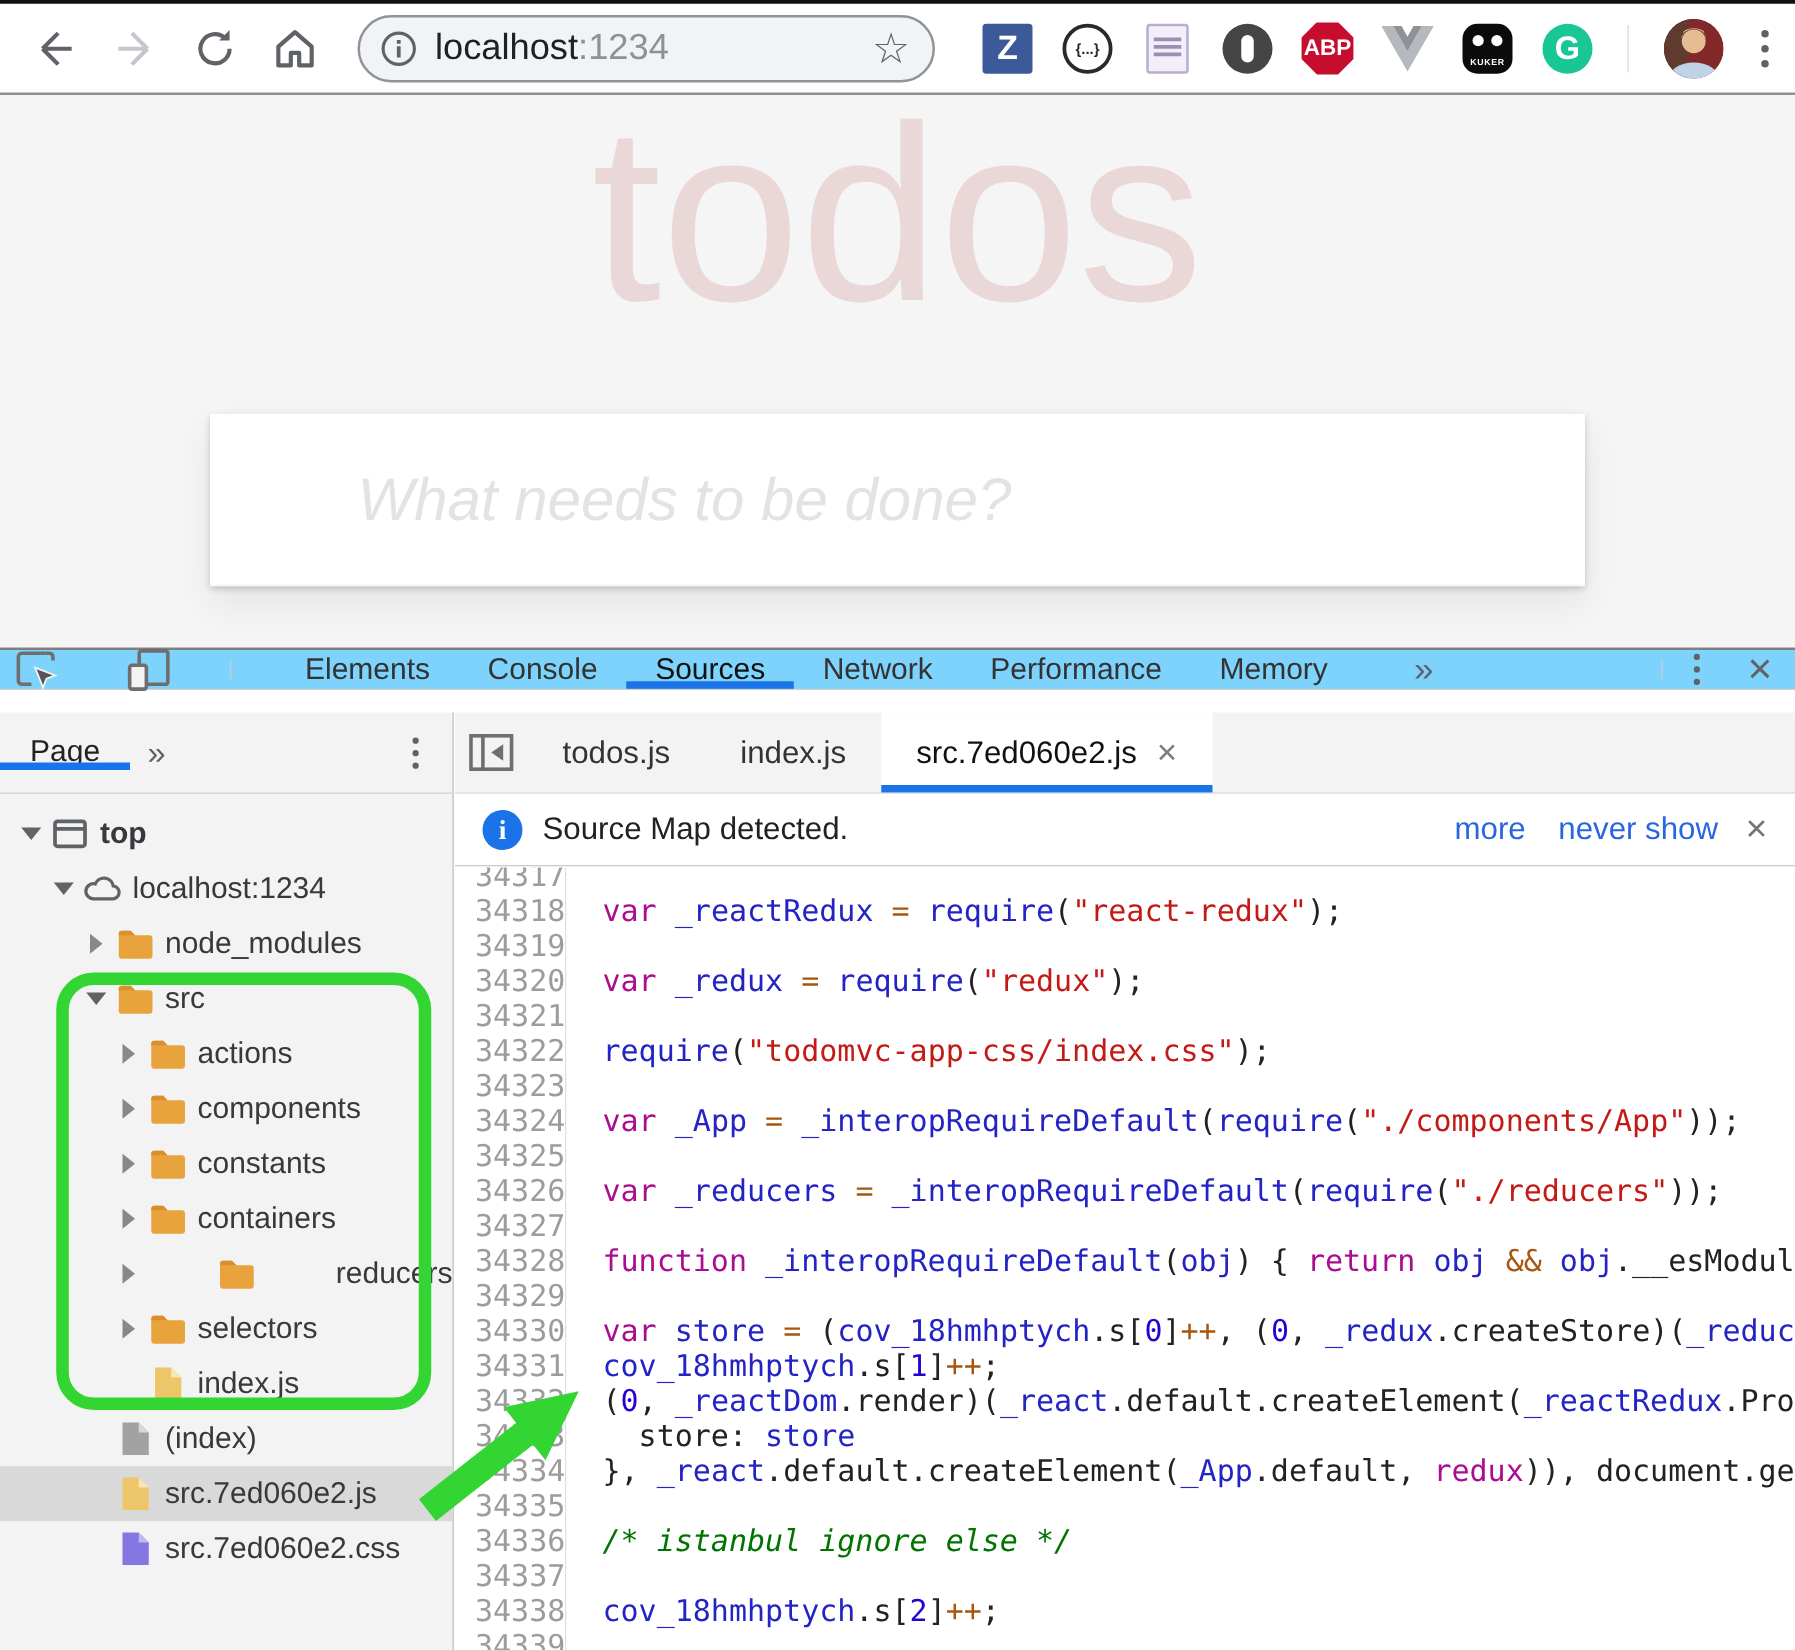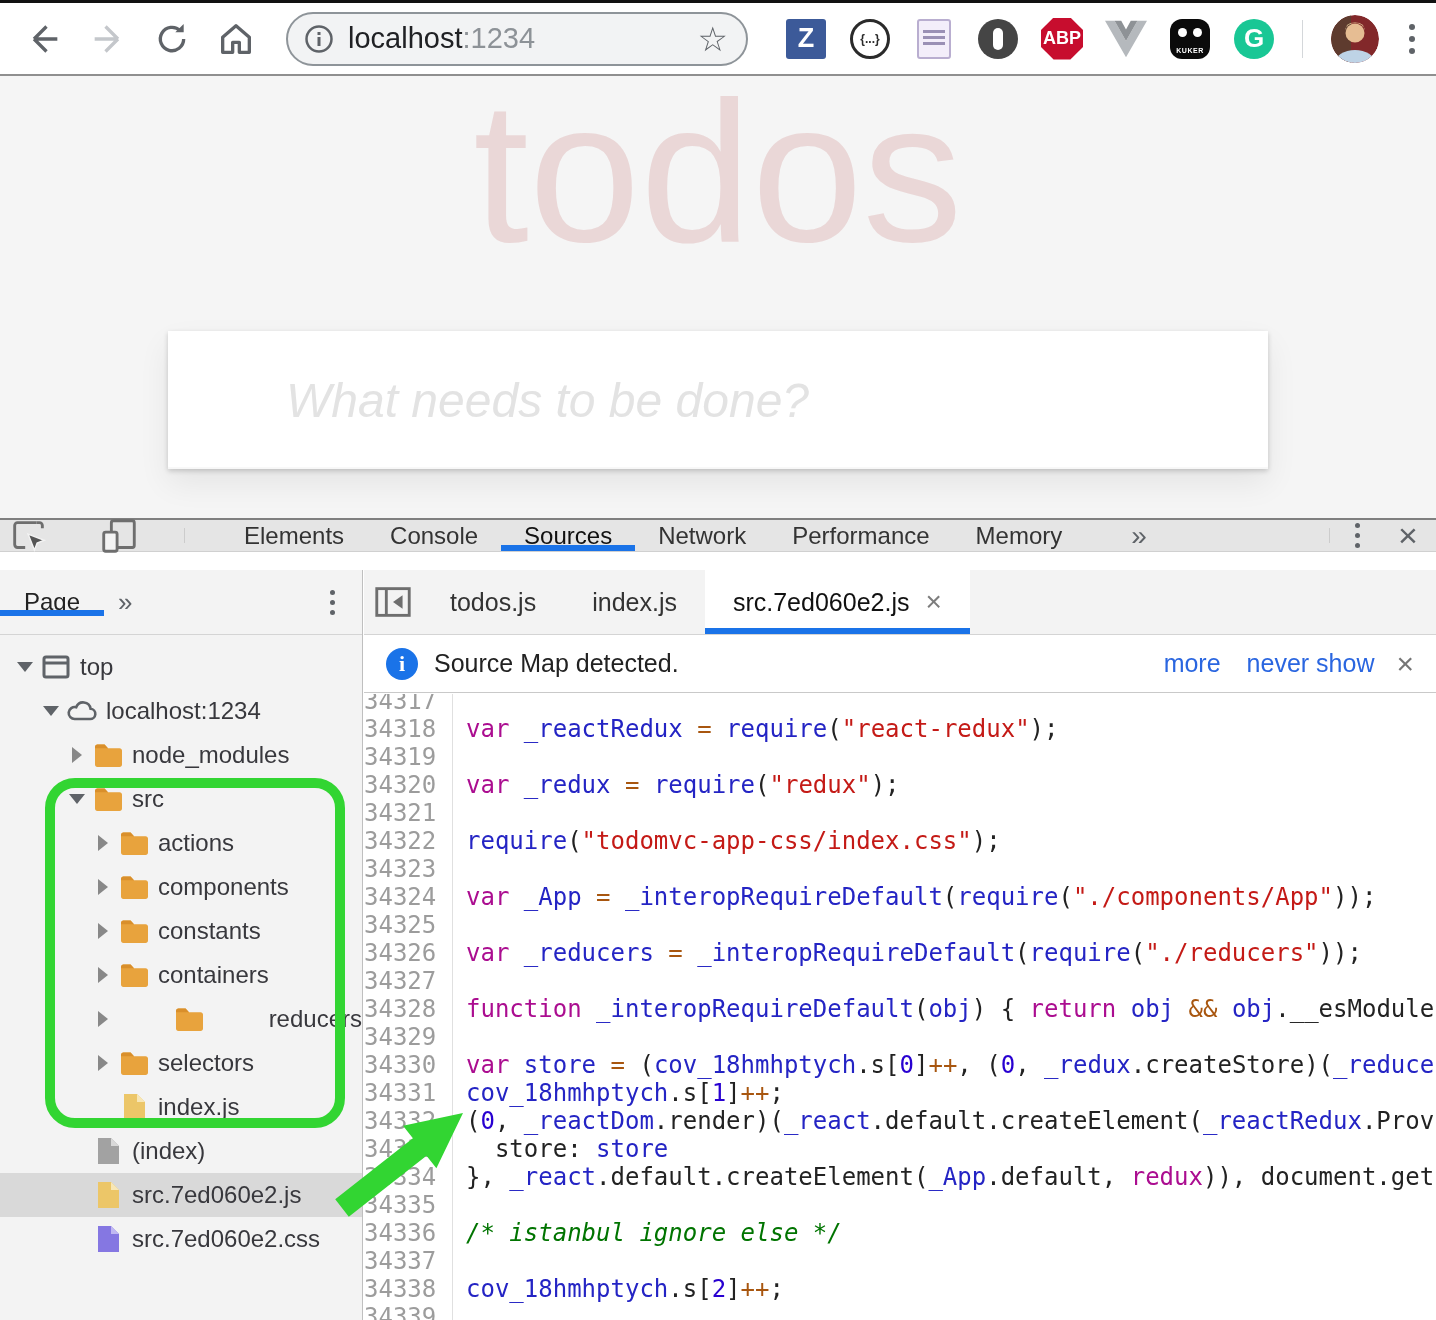--- a/index.html
+++ b/index.html
@@ -54,21 +54,21 @@
     font-size:200px; font-weight:100; line-height:1.1; }
   #new-todo { position:absolute; top:255px; left:168px; width:1100px; height:138px;
     background:#fff; border:none; outline:none; padding:0 20px 0 118px;
     font-size:48px; font-family:"Liberation Sans",sans-serif; color:#4d4d4d;
     box-shadow:inset 0 -2px 1px rgba(0,0,0,0.03), 0 2px 5px rgba(0,0,0,0.18), 0 14px 30px rgba(0,0,0,0.07); }
   #new-todo::placeholder { font-style:italic; font-weight:300; color:#e3e3e3; }
 
   
   #devtools { position:absolute; top:518px; left:0; width:1436px; height:802px;
     border-top:2px solid #7f7f7f; background:#fff; }
-  #dt-toolbar { position:absolute; top:0; left:0; right:0; height:32px; background:#e5e5e5;
+  #dt-toolbar { position:absolute; top:0; left:0; right:0; height:32px; background:#7dd3fc;
     border-bottom:1px solid #d0d0d0; display:flex; align-items:stretch;gap:32px; }
   .dt-ic-btn { width:58px; display:flex; align-items:center; justify-content:center; }
   .vsep { width:1px; background:#ccc; margin:8px 4px; }
   .dt-tab { position:relative; display:flex; align-items:center; padding:0 23px;
     font-size:24px; color:#333; }
   .dt-tab.active { color:#111; }
   .dt-tab.active::after { content:""; position:absolute; left:0; right:0; bottom:0;
     height:6px; background:#1a73e8; }
   #dt-more-tabs { font-size:28px; color:#5f6368; display:flex; align-items:center; padding:0 14px; }
   #dt-toolbar-right { margin-left:auto; display:flex; align-items:stretch; }
@@ -121,21 +121,21 @@
     display:flex; align-items:center; justify-content:center; flex:0 0 auto; }
   #info-msg { font-size:25px; color:#222; margin-left:16px; }
   #infobar-right { margin-left:auto; display:flex; align-items:center; }
   .info-link { color:#2a66e0; font-size:25px; margin-left:26px; }
   #info-close { color:#757575; font-size:30px; margin-left:22px; }
 
   #code-area { position:absolute; top:124px; left:0; right:0; bottom:0; background:#fff;
     overflow:hidden; font-family:"DejaVu Sans Mono",monospace; font-size:24px; }
   #gutter-line { position:absolute; top:0; bottom:0; left:88px; width:1px; background:#e0e0e0; }
   #code-lines { margin-top:-7px; }
-  .code-row { height:28px; line-height:28px; display:flex; white-space:pre; }
+  .code-row { height:28px; line-height:28px; display:flex; white-space:pre;margin-left:16px; }
   .ln { width:74px; padding-right:14px; text-align:right; color:#9c9c9c; flex:0 0 auto; }
   .lt { padding-left:28px; color:#222; }
   .tok-kw { color:#ab0d90; } .tok-vr { color:#2424c4; } .tok-st { color:#c41a16; }
   .tok-nm { color:#2800d1; } .tok-op { color:#a8560f; }
   .tok-cm { color:#007400; font-style:italic; } .tok-pl { color:#222; }
 
   
   #annot-box { position:absolute; left:45px; top:778px; width:300px; height:350px;
     border:10px solid #32d532; border-radius:30px; z-index:60; pointer-events:none; }
   #annot-arrow { position:absolute; left:0; top:0; width:1436px; height:1320px;
@@ -285,21 +285,21 @@
       <div id="sidebar-header">
         <span id="sidebar-tab-page">Page</span>
         <span id="sidebar-more">»</span>
         <span id="sidebar-kebab">
             <i></i>
             <i></i>
             <i></i>
           </span>
       </div>
       <div id="tree">
-          <div class="tree-row" style="padding-left: 14px;">
+          <div class="tree-row" style="padding-left: 14px; font-weight: bold;">
             <span class="tw">
               <i class="arr-down"></i>
             </span>
             <span class="tree-ic"><svg width="32" height="32" viewBox="0 0 32 32">
                 <rect x="4" y="6" width="24" height="20" rx="2" stroke="#5f6368" stroke-width="3" fill="none"></rect>
                 <line x1="4" y1="12" x2="28" y2="12" stroke="#5f6368" stroke-width="3"></line>
               </svg></span>
             <span class="tree-label">top</span>
           </div>
           <div class="tree-row" style="padding-left: 40px;">

